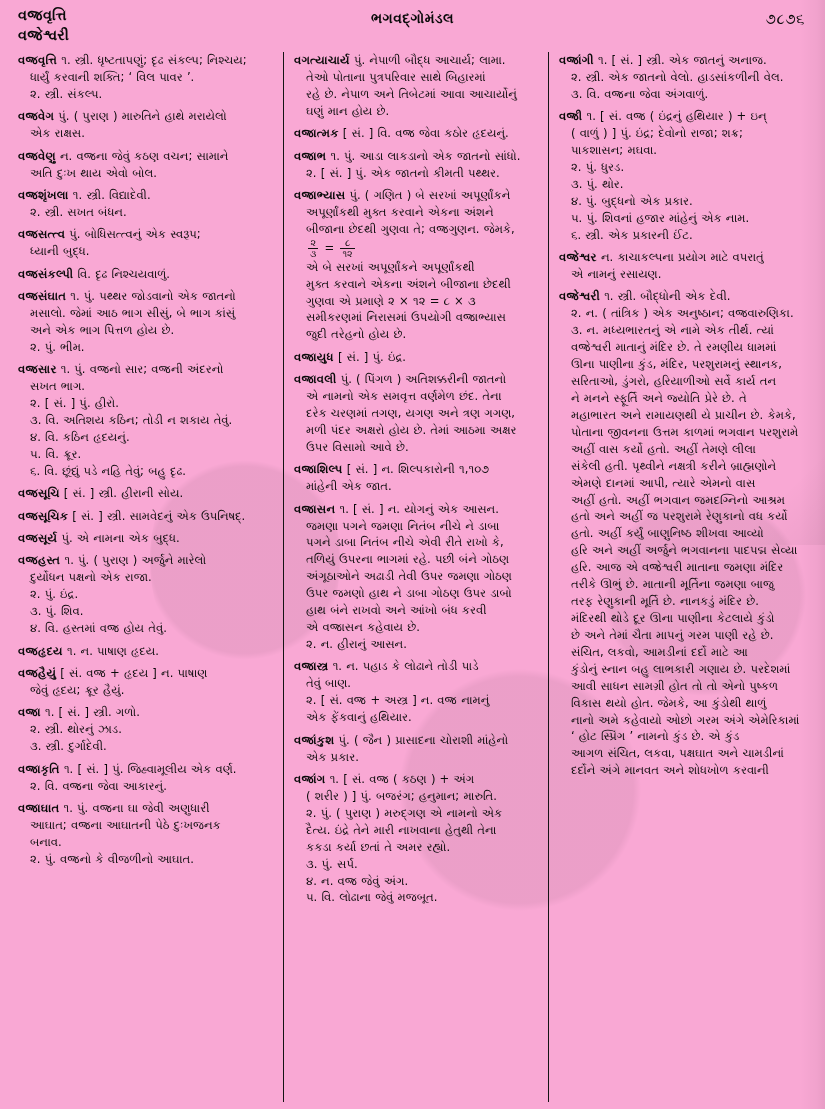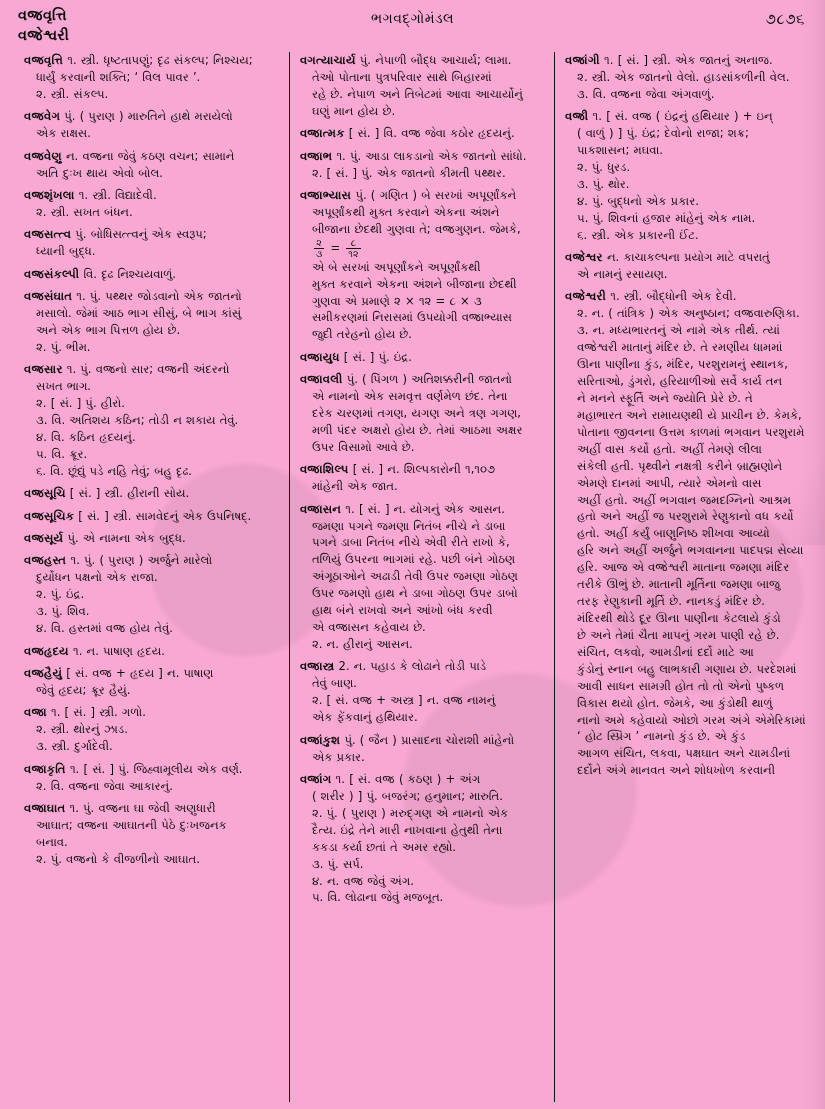--- a/index.html
+++ b/index.html
@@ -62,21 +62,21 @@
     font-weight: bold;
     line-height: 1.35;
     letter-spacing: .2px;
   }
   .hdr-left div { white-space: nowrap; }
   .hdr-center {
     position: absolute;
     left: 0; right: 0; top: 10px;
     text-align: center;
     font-size: 14px;
-    font-weight: normal;
+    font-weight: bold;
     letter-spacing: .4px;
   }
   .hdr-right {
     position: absolute;
     right: 20px; top: 10px;
     font-size: 15px;
     font-weight: normal;
     letter-spacing: .5px;
   }
 
@@ -86,21 +86,20 @@
     left: 0; right: 0;
     top: 52px;
     height: 1050px;
     display: flex;
   }
   .col {
     box-sizing: border-box;
     width: 265px;
     padding: 0 8px 0 16px;
     overflow: hidden;
-    margin-left: 6px;
   }
   .col + .col { border-left: 1.3px solid #141414; }
   .col.c1 { width: 283px; padding-left: 18px; padding-right: 6px; }
   .col.c2 { width: 265px; padding-left: 10px; padding-right: 6px; }
   .col.c3 { width: 277px; padding-left: 10px; padding-right: 8px; }
 
   
   .entry {
     margin: 0 0 5.5px 0;
     font-size: 11.6px;
@@ -178,21 +177,21 @@
               <span class="num-part">૨</span>
               <span class="den-part">૩</span>
             </span> = <span class="frac">
               <span class="num-part">૮</span>
               <span class="den-part">૧૨</span>
             </span></span><span class="body-line">એ બે સરખાં અપૂર્ણાંકને અપૂર્ણાંકથી</span><span class="body-line">મુક્ત કરવાને એકના અંશને બીજાના છેદથી</span><span class="body-line">ગુણવા એ પ્રમાણે ૨ × ૧૨ = ૮ × ૩</span><span class="body-line">સમીકરણમાં નિરાસમાં ઉપયોગી વજ્રાભ્યાસ</span><span class="body-line">જુદી તરેહનો હોય છે.</span></div>
         <div class="entry"><span class="headword">વજ્રાયુધ</span> <span>[ સં. ] પું. ઇંદ્ર.</span></div>
         <div class="entry"><span class="headword">વજ્રાવલી</span> <span>પું. ( પિંગળ ) અતિશક્કરીની જાતનો</span><span class="body-line">એ નામનો એક સમવૃત્ત વર્ણમેળ છંદ. તેના</span><span class="body-line">દરેક ચરણમાં તગણ, યગણ અને ત્રણ ગગણ,</span><span class="body-line">મળી પંદર અક્ષરો હોય છે. તેમાં આઠમા અક્ષર</span><span class="body-line">ઉપર વિસામો આવે છે.</span></div>
         <div class="entry"><span class="headword">વજ્રાશિલ્પ</span> <span>[ સં. ] ન. શિલ્પકારોની ૧,૧૦૭</span><span class="body-line">માંહેની એક જાત.</span></div>
         <div class="entry"><span class="headword">વજ્રાસન</span> <span>૧. [ સં. ] ન. યોગનું એક આસન.</span><span class="body-line">જમણા પગને જમણા નિતંબ નીચે ને ડાબા</span><span class="body-line">પગને ડાબા નિતંબ નીચે એવી રીતે રાખો કે,</span><span class="body-line">તળિયું ઉપરના ભાગમાં રહે. પછી બંને ગોઠણ</span><span class="body-line">અંગૂઠાઓને અઢાડી તેવી ઉપર જમણા ગોઠણ</span><span class="body-line">ઉપર જમણો હાથ ને ડાબા ગોઠણ ઉપર ડાબો</span><span class="body-line">હાથ બંને રાખવો અને આંખો બંધ કરવી</span><span class="body-line">એ વજ્રાસન કહેવાય છે.</span><span class="body-line">૨. ન. હીરાનું આસન.</span></div>
-        <div class="entry"><span class="headword">વજ્રાસ્ત્ર</span> <span>2. ન. પહાડ કે લોઢાને તોડી પાડે</span><span class="body-line">તેવું બાણ.</span><span class="body-line">૨. [ સં. વજ્ર + અસ્ત્ર ] ન. વજ્ર નામનું</span><span class="body-line">એક ફેંકવાનું હથિયાર.</span></div>
+        <div class="entry"><span class="headword">વજ્રાસ્ત્ર</span> <span>૧. ન. પહાડ કે લોઢાને તોડી પાડે</span><span class="body-line">તેવું બાણ.</span><span class="body-line">૨. [ સં. વજ્ર + અસ્ત્ર ] ન. વજ્ર નામનું</span><span class="body-line">એક ફેંકવાનું હથિયાર.</span></div>
         <div class="entry"><span class="headword">વજ્રાંકુશ</span> <span>પું. ( જૈન ) પ્રાસાદના ચોરાશી માંહેનો</span><span class="body-line">એક પ્રકાર.</span></div>
         <div class="entry"><span class="headword">વજ્રાંગ</span> <span>૧. [ સં. વજ્ર ( કઠણ ) + અંગ</span><span class="body-line">( શરીર ) ] પું. બજરંગ; હનુમાન; મારુતિ.</span><span class="body-line">૨. પું. ( પુરાણ ) મરુદ્ગણ એ નામનો એક</span><span class="body-line">દૈત્ય. ઇંદ્રે તેને મારી નાખવાના હેતુથી તેના</span><span class="body-line">કકડા કર્યા છતાં તે અમર રહ્યો.</span><span class="body-line">૩. પું. સર્પ.</span><span class="body-line">૪. ન. વજ્ર જેવું અંગ.</span><span class="body-line">૫. વિ. લોઢાના જેવું મજબૂત.</span></div>
       </div>
     <div class="col c3">
         <div class="entry"><span class="headword">વજ્રાંગી</span> <span>૧. [ સં. ] સ્ત્રી. એક જાતનું અનાજ.</span><span class="body-line">૨. સ્ત્રી. એક જાતનો વેલો. હાડસાંકળીની વેલ.</span><span class="body-line">૩. વિ. વજ્રના જેવા અંગવાળું.</span></div>
         <div class="entry"><span class="headword">વજ્રી</span> <span>૧. [ સં. વજ્ર ( ઇંદ્રનું હથિયાર ) + ઇન્</span><span class="body-line">( વાળું ) ] પું. ઇંદ્ર; દેવોનો રાજા; શક્ર;</span><span class="body-line">પાકશાસન; મઘવા.</span><span class="body-line">૨. પું. ધુરડ.</span><span class="body-line">૩. પું. થોર.</span><span class="body-line">૪. પું. બુદ્ધનો એક પ્રકાર.</span><span class="body-line">૫. પું. શિવનાં હજાર માંહેનું એક નામ.</span><span class="body-line">૬. સ્ત્રી. એક પ્રકારની ઈંટ.</span></div>
         <div class="entry"><span class="headword">વજ્રેશ્વર</span> <span>ન. કાચાકલ્પના પ્રયોગ માટે વપરાતું</span><span class="body-line">એ નામનું રસાયણ.</span></div>
         <div class="entry"><span class="headword">વજ્રેશ્વરી</span> <span>૧. સ્ત્રી. બૌદ્ધોની એક દેવી.</span><span class="body-line">૨. ન. ( તાંત્રિક ) એક અનુષ્ઠાન; વજ્રવારુણિકા.</span><span class="body-line">૩. ન. મધ્યભારતનું એ નામે એક તીર્થ. ત્યાં</span><span class="body-line">વજ્રેશ્વરી માતાનું મંદિર છે. તે રમણીય ધામમાં</span><span class="body-line">ઊના પાણીના કુંડ, મંદિર, પરશુરામનું સ્થાનક,</span><span class="body-line">સરિતાઓ, ડુંગરો, હરિયાળીઓ સર્વે કાર્ય તન</span><span class="body-line">ને મનને સ્ફૂર્તિ અને જ્યોતિ પ્રેરે છે. તે</span><span class="body-line">મહાભારત અને રામાયણથી યે પ્રાચીન છે. કેમકે,</span><span class="body-line">પોતાના જીવનના ઉત્તમ કાળમાં ભગવાન પરશુરામે</span><span class="body-line">અહીં વાસ કર્યો હતો. અહીં તેમણે લીલા</span><span class="body-line">સંકેલી હતી. પૃથ્વીને નક્ષત્રી કરીને બ્રાહ્મણોને</span><span class="body-line">એમણે દાનમાં આપી, ત્યારે એમનો વાસ</span><span class="body-line">અહીં હતો. અહીં ભગવાન જમદગ્નિનો આશ્રમ</span><span class="body-line">હતો અને અહીં જ પરશુરામે રેણુકાનો વધ કર્યો</span><span class="body-line">હતો. અહીં કર્યું બાણુનિષ્ઠ શીખવા આવ્યો</span><span class="body-line">હરિ અને અહીં અર્જુને ભગવાનના પાદપદ્મ સેવ્યા</span><span class="body-line">હરિ. આજ એ વજ્રેશ્વરી માતાના જમણા મંદિર</span><span class="body-line">તરીકે ઊભું છે. માતાની મૂર્તિના જમણા બાજુ</span><span class="body-line">તરફ રેણુકાની મૂર્તિ છે. નાનકડું મંદિર છે.</span><span class="body-line">મંદિરથી થોડે દૂર ઊના પાણીના કેટલાયે કુંડો</span><span class="body-line">છે અને તેમાં ચૈતા માપનું ગરમ પાણી રહે છે.</span><span class="body-line">સંચિત, લકવો, આમડીનાં દર્દો માટે આ</span><span class="body-line">કુંડોનું સ્નાન બહુ લાભકારી ગણાય છે. પરદેશમાં</span><span class="body-line">આવી સાધન સામગ્રી હોત તો તો એનો પુષ્કળ</span><span class="body-line">વિકાસ થયો હોત. જેમકે, આ કુંડોથી થાળું</span><span class="body-line">નાનો અમે કહેવાયો ઓછો ગરમ અંગે એમેરિકામાં</span><span class="body-line">‘ હોટ સ્પ્રિંગ ’ નામનો કુંડ છે. એ કુંડ</span><span class="body-line">આગળ સંચિત, લકવા, પક્ષઘાત અને ચામડીનાં</span><span class="body-line">દર્દોને અંગે માનવત અને શોધખોળ કરવાની</span></div>
       </div>
   </div>

